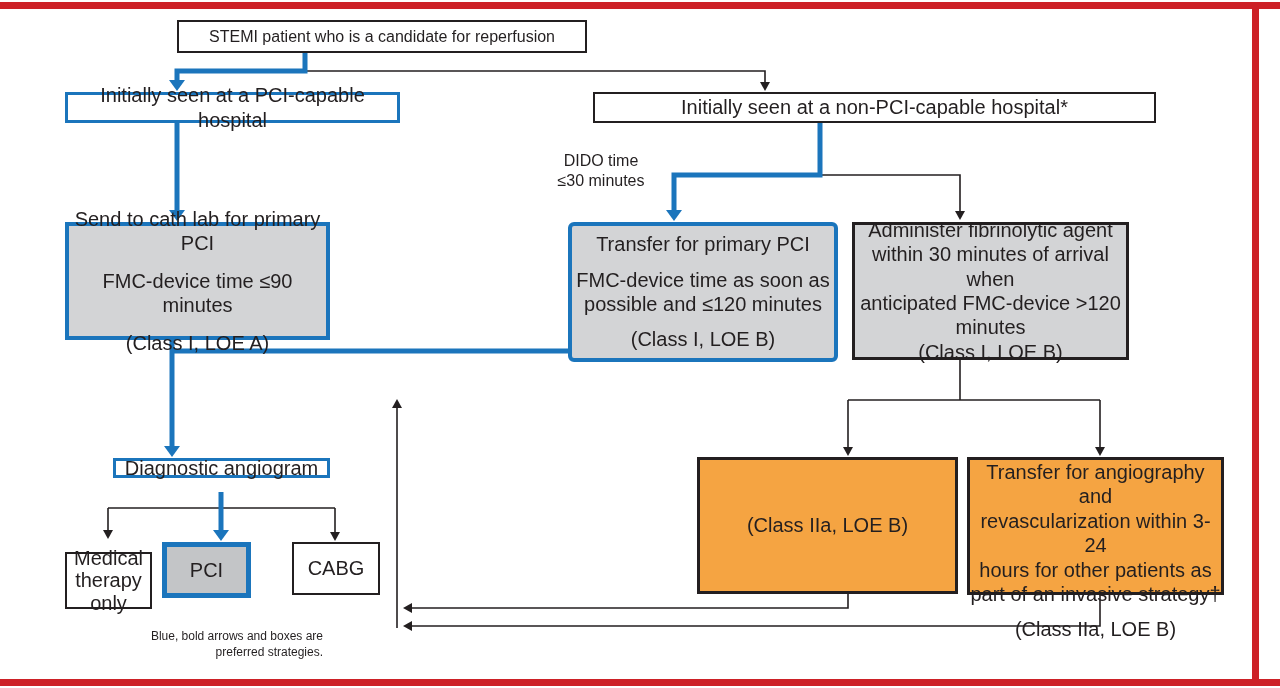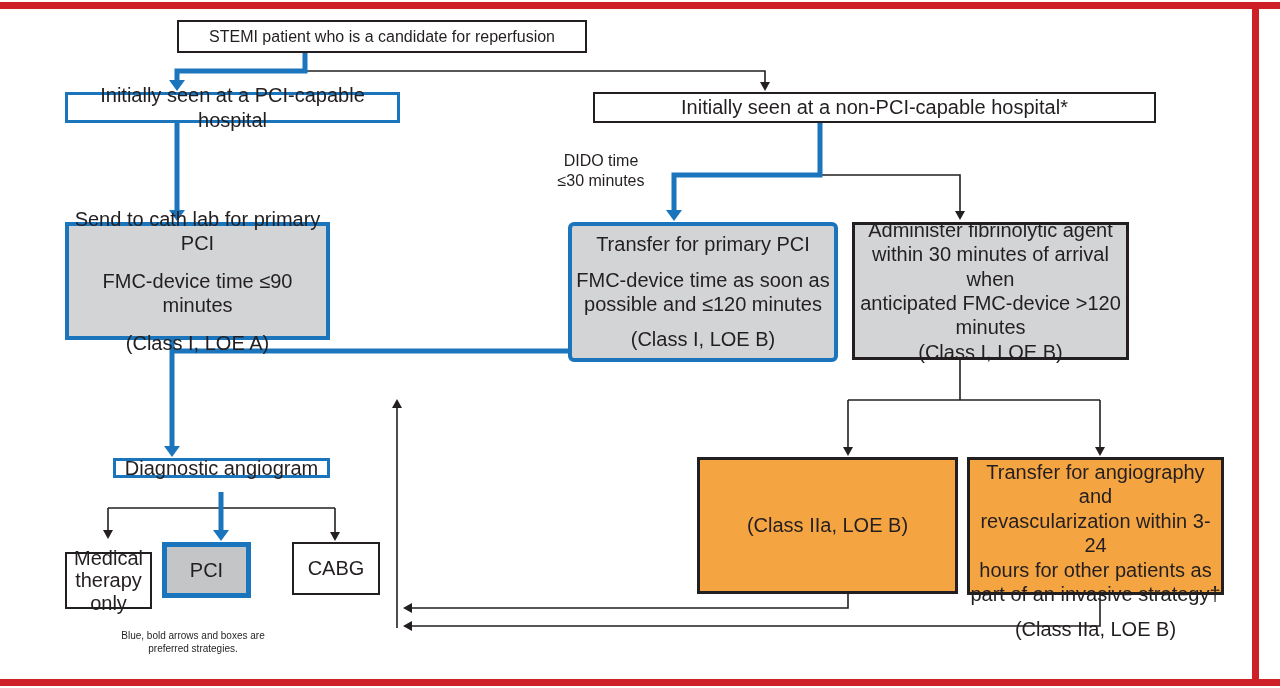--- a/index.html
+++ b/index.html
@@ -43,21 +43,21 @@
   .diag{left:113px;top:458px;width:217px;height:20px;border-width:3px;}
   .medical{left:65px;top:552px;width:87px;height:57px;line-height:1.13;}
   .pci-sm{left:162px;top:542px;width:89px;height:56px;border-width:5px;}
   .cabg{left:292px;top:542px;width:88px;height:53px;border-width:2.5px;}
   .org1{left:697px;top:457px;width:261px;height:137px;gap:12px;}
   .org2{left:967px;top:457px;width:257px;height:138px;gap:11px;justify-content:space-between;}
 
   .para{margin:0;}
   .lbl{position:absolute;text-align:center;}
   .dido{left:548px;top:151px;width:106px;font-size:16px;line-height:1.25;}
-  .footnote{left:63px;top:629px;width:260px;text-align:center;font-size:10px;line-height:1.3;}
+  .footnote{left:63px;top:629px;width:260px;text-align:right;font-size:12px;line-height:1.3;}
 </style>
 </head>
 <body>
 
 <div class="canvas">
 
   <div class="frame frame-top"></div>
   <div class="frame frame-bottom"></div>
   <div class="frame frame-right"></div>
 

